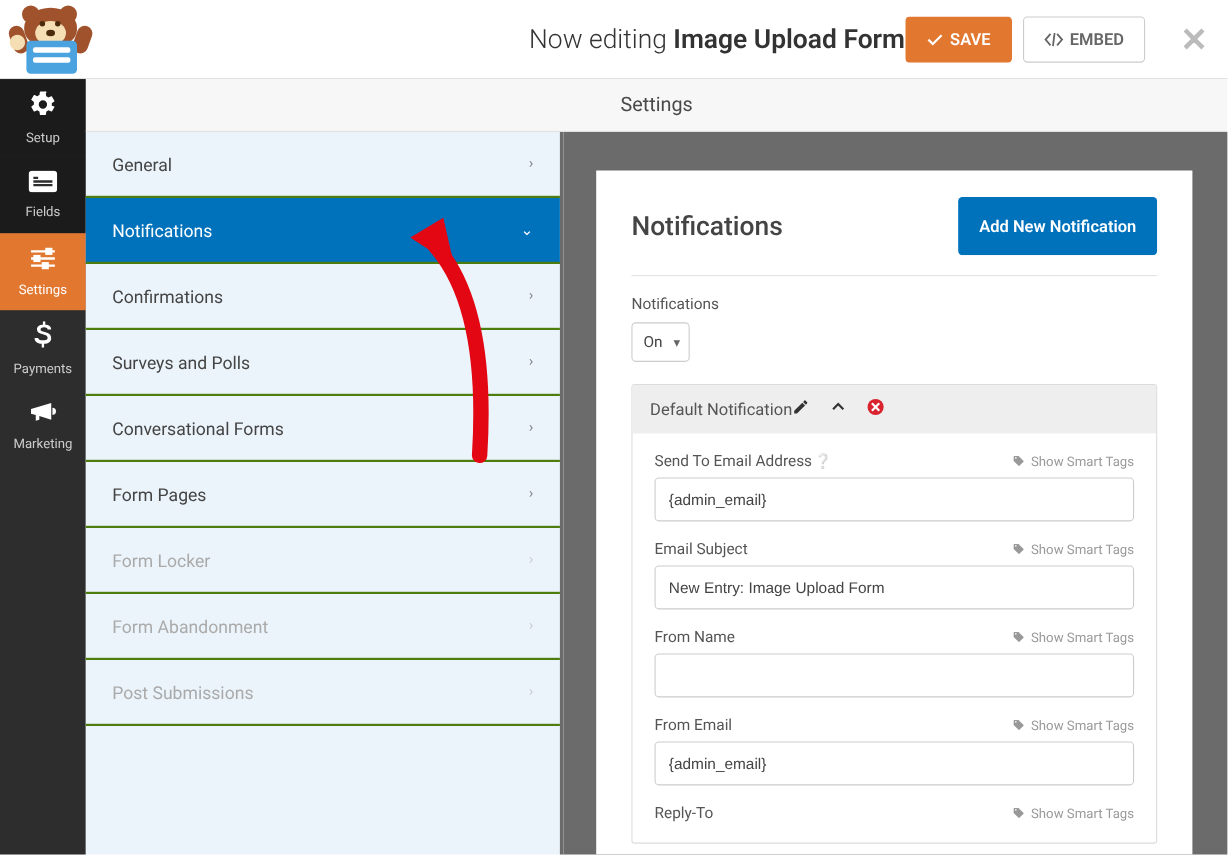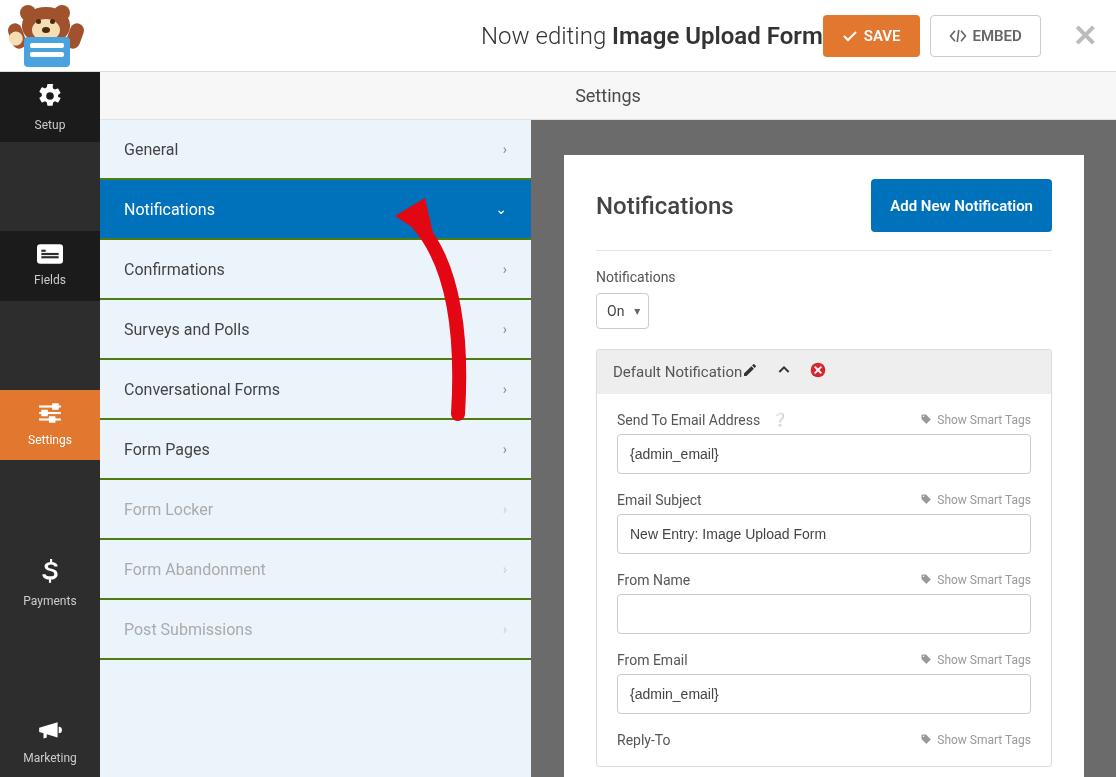--- a/index.html
+++ b/index.html
@@ -24,21 +24,21 @@
   .title { flex: 1; text-align: right; font-size: 24px; color: #333; font-weight: 300; }
   .title strong { font-weight: 600; color: #333; }
   .top-actions { display: flex; gap: 10px; align-items: center; }
   .btn { height: 42px; padding: 0 18px; border-radius: 4px; font-size: 15px; font-weight: 600; display: inline-flex; align-items: center; gap: 6px; cursor: pointer; border: 1px solid transparent; }
   .btn-embed { background: #fff; border: 1px solid #ccc; color: #666; }
   .btn-save { background: #e27730; color: #fff; }
   .close-x { margin-left: 22px; color: #bbb; font-size: 30px; cursor: pointer; font-weight: bold; }
 
   .body { display: flex; height: 705px; }
 
-  .sidebar { width: 100px; background: #2d2d2d; color: #ccc; display: flex; flex-direction: column; justify-content: space-between; }
+  .sidebar { width: 78px; background: #2d2d2d; color: #ccc; display: flex; flex-direction: column; }
   .side-item { height: 70px; display: flex; flex-direction: column; align-items: center; justify-content: center; gap: 4px; font-size: 12px; color: #ccc; cursor: pointer; }
   .side-item.dark { background: #1b1b1b; }
   .side-item.active { background: #e27730; color: #fff; }
   .side-icon { font-size: 22px; }
 
   .content { flex: 1; display: flex; flex-direction: column; }
   .settings-header { height: 48px; background: #f7f7f7; border-bottom: 1px solid #e2e2e2; display: flex; align-items: center; justify-content: center; font-size: 18px; color: #4a4a4a; font-weight: 400; }
 
   .panels { flex: 1; display: flex; }
   .settings-list { width: 434px; background: #ecf4fb; border-right: 3px solid #6b6b6b; position: relative; }
@@ -61,21 +61,21 @@
   .select::after { content: "▾"; position: absolute; right: 8px; color: #666; font-size: 12px; }
 
   .notif-box { margin-top: 20px; border: 1px solid #dcdcdc; border-radius: 3px; }
   .notif-head { background: #eeeeee; padding: 12px 16px; display: flex; align-items: center; }
   .notif-head span { color: #555; font-size: 15px; }
   .notif-icons { display: flex; gap: 18px; align-items: center; }
   .notif-icons .ic { cursor: pointer; }
   .notif-body { padding: 18px 20px 0 20px; }
   .field { margin-bottom: 18px; }
   .field-label-row { display: flex; justify-content: space-between; align-items: center; margin-bottom: 6px; }
-  .field-label { font-size: 14px; color: #555; display: inline-flex; align-items: flex-start; gap: 12px; }
+  .field-label { font-size: 14px; color: #555; display: inline-flex; align-items: flex-start; gap: 2px; }
   .help-q { color: #bbb; font-size: 13px; }
   .smart-tags { font-size: 12px; color: #999; display: inline-flex; align-items: flex-start; gap: 5px; cursor: pointer; }
   .smart-tags svg { width: 12px; height: 12px; }
   .input { width: 100%; height: 40px; border: 1px solid #ccc; border-radius: 4px; padding: 0 12px; font-size: 14px; color: #444; }
 </style>
 </head>
 <body>
 
 <div class="topbar">
   <div class="logo">

